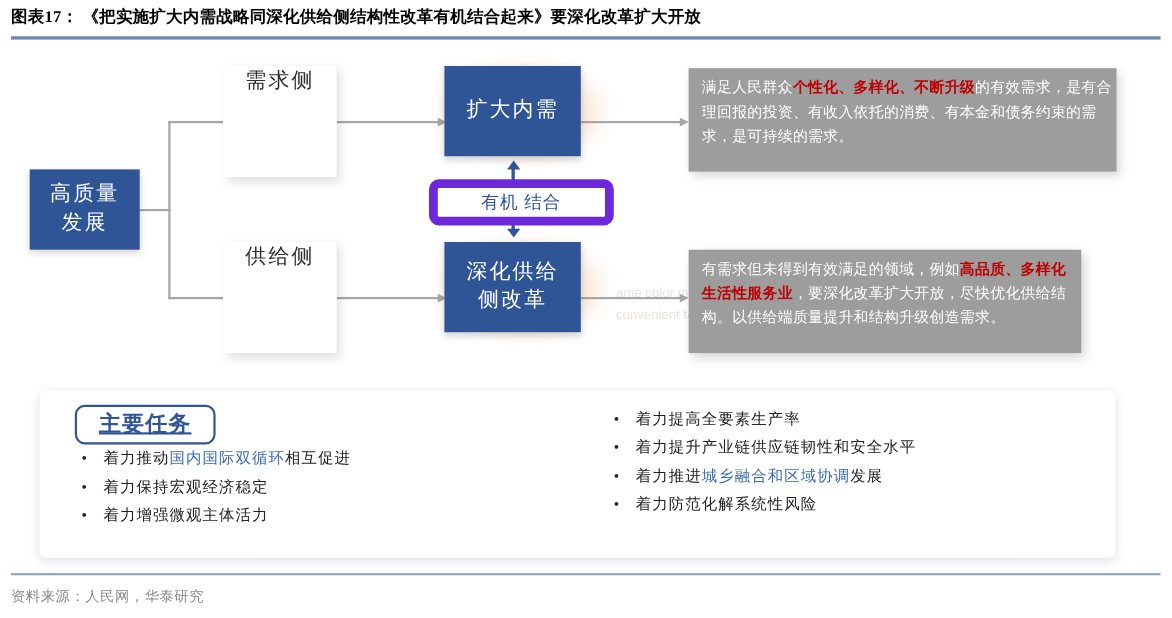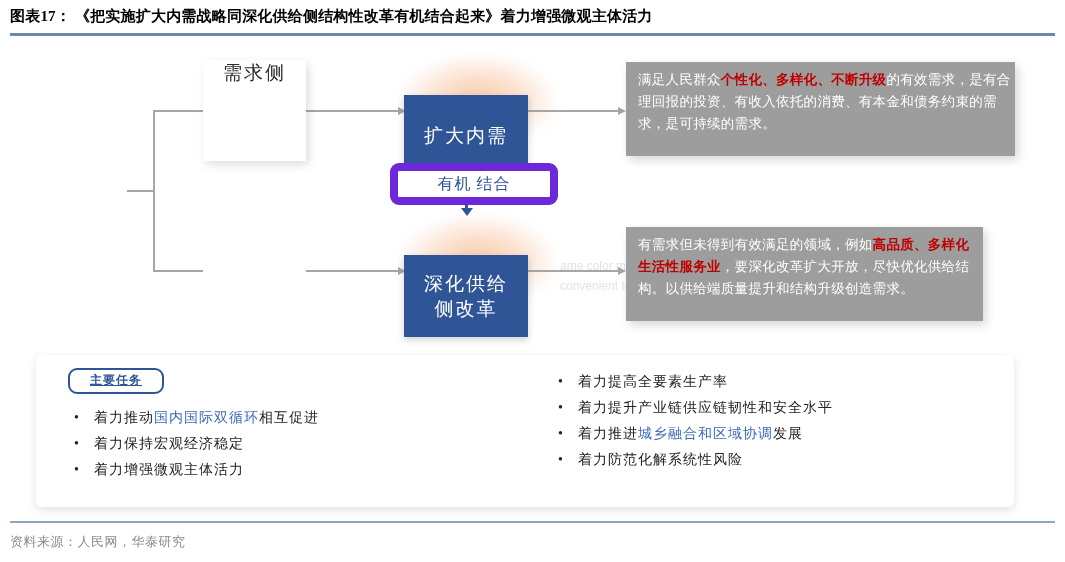--- a/index.html
+++ b/index.html
@@ -30,24 +30,23 @@
   #canvas{
     position:absolute;left:0;top:42px;width:1065px;height:470px;
   }
 
   
   .blue-box{
     position:absolute;background:#2F5597;color:#ffffff;
     display:flex;align-items:center;justify-content:center;
     text-align:center;line-height:1.32;
     font-size:19px;letter-spacing:2px;
-    font-family:Liberation Serif, serif;
+    font-family:Liberation Mono, monospace;
     box-shadow:0 3px 7px rgba(0,0,0,.18);
     z-index:6;
-    margin-top:35px;
   }
   .white-box{
     position:absolute;background:#ffffff;color:#2b2b2b;
     display:flex;align-items:flex-start;justify-content:center;
     font-size:19px;letter-spacing:2px;
     font-family:"Liberation Serif","DejaVu Serif",serif;
     box-shadow:3px 4px 9px rgba(0,0,0,.13);
     z-index:5;
   }
   .gray-box{
@@ -112,21 +111,21 @@
   #tasks-panel{
     position:absolute;left:36px;top:313px;width:978px;height:152px;
     background:#ffffff;border-radius:6px;
     box-shadow:0 3px 10px rgba(0,0,0,.12);
     z-index:6;
   }
   #tasks-badge{
     position:absolute;left:32px;top:13px;
     border:2px solid #2F5597;border-radius:9px;
     padding:2px 20px 3px 20px;
-    color:#2F5597;font-size:12px;font-weight:bold;letter-spacing:1px;
+    color:#2F5597;font-size:20px;font-weight:bold;letter-spacing:1px;
     text-decoration:underline;
     font-family:"Liberation Serif","DejaVu Serif",serif;
   }
   .blist{position:absolute;margin:0;padding:0;list-style:none;}
   .blist li{
     font-size:14px;line-height:26px;color:#222222;
     letter-spacing:1px;white-space:nowrap;
     font-family:"Liberation Serif","DejaVu Serif",serif;
     position:relative;padding-left:26px;
   }
@@ -146,21 +145,21 @@
   #footer-src{
     position:absolute;left:10px;top:533px;
     font-size:13px;color:#8A8A8A;letter-spacing:.5px;
     font-family:"Liberation Serif","DejaVu Serif",serif;
   }
 </style>
 </head>
 <body>
 
 <div id="header">
-  <div id="header-title">图表17： 《把实施扩大内需战略同深化供给侧结构性改革有机结合起来》着力增强微观主体活力</div>
+  <div id="header-title">图表17： 《把实施扩大内需战略同深化供给侧结构性改革有机结合起来》要深化改革扩大开放</div>
   <div id="header-rule"></div>
 </div>
 
 <div id="canvas">
 
   <div class="watermark" style="left:560px;top:217px;">ame color mark</div>
   <div class="watermark" style="left:560px;top:237px;">convenient to c</div>
 
   <div class="ln ln-h" style="left:127px;top:148px;width:28px;"></div>
   <div class="ln ln-v" style="left:153px;top:68px;height:162px;"></div>
@@ -172,25 +171,32 @@
 
   <div class="ln ln-h" style="left:306px;top:228px;width:94px;"></div>
   <div class="arrow-right" style="left:398px;top:224.5px;"></div>
 
   <div class="ln ln-h" style="left:528px;top:68px;width:92px;"></div>
   <div class="arrow-right" style="left:618px;top:64.5px;"></div>
 
   <div class="ln ln-h" style="left:528px;top:228px;width:92px;"></div>
   <div class="arrow-right" style="left:618px;top:224.5px;"></div>
 
+  <div class="blue-box" style="left:27px;top:112px;width:100px;height:73px;">
+    <span style="white-space:pre-line;">高质量
+发展</span>
+  </div>
 
   <div class="white-box" style="left:203px;top:18px;width:103px;height:101px;">
     <span>需求侧</span>
   </div>
 
+  <div class="white-box" style="left:203px;top:178px;width:103px;height:101px;">
+    <span>供给侧</span>
+  </div>
 
   <div class="glow" style="left:398px;top:12px;width:160px;height:94px;"></div>
   <div class="glow" style="left:398px;top:172px;width:160px;height:94px;"></div>
 
   <div class="blue-box" style="left:404px;top:18px;width:124px;height:82px;">
     <span style="white-space:pre-line;">扩大内需</span>
   </div>
 
   <div class="blue-box" style="left:404px;top:178px;width:124px;height:82px;">
     <span style="white-space:pre-line;">深化供给

